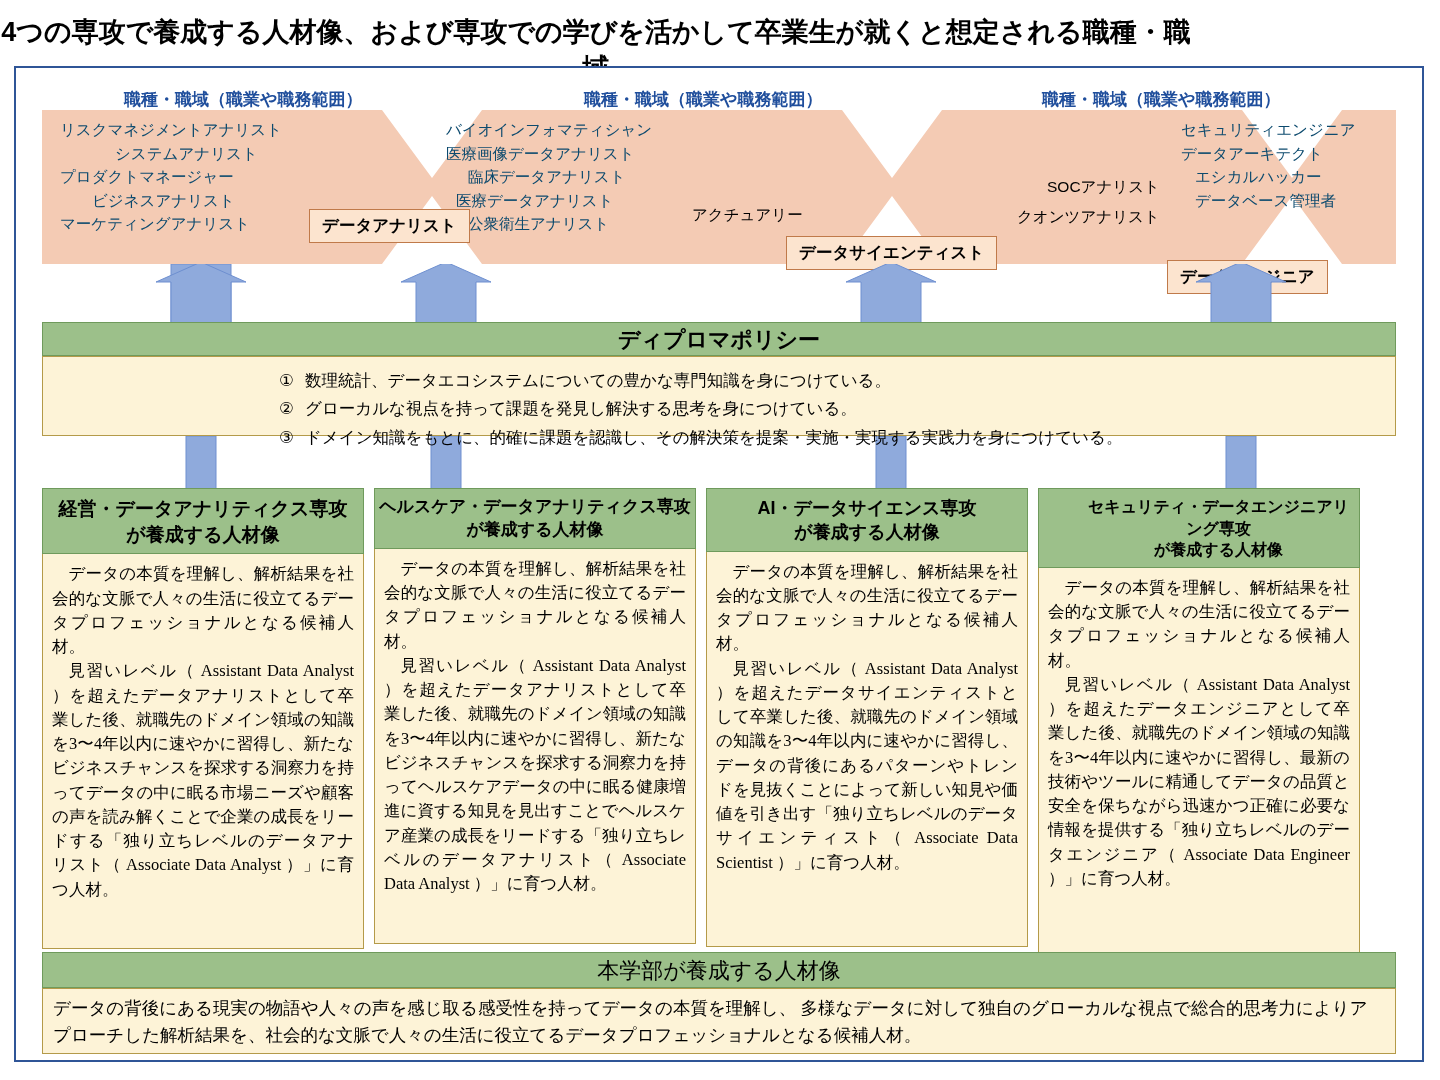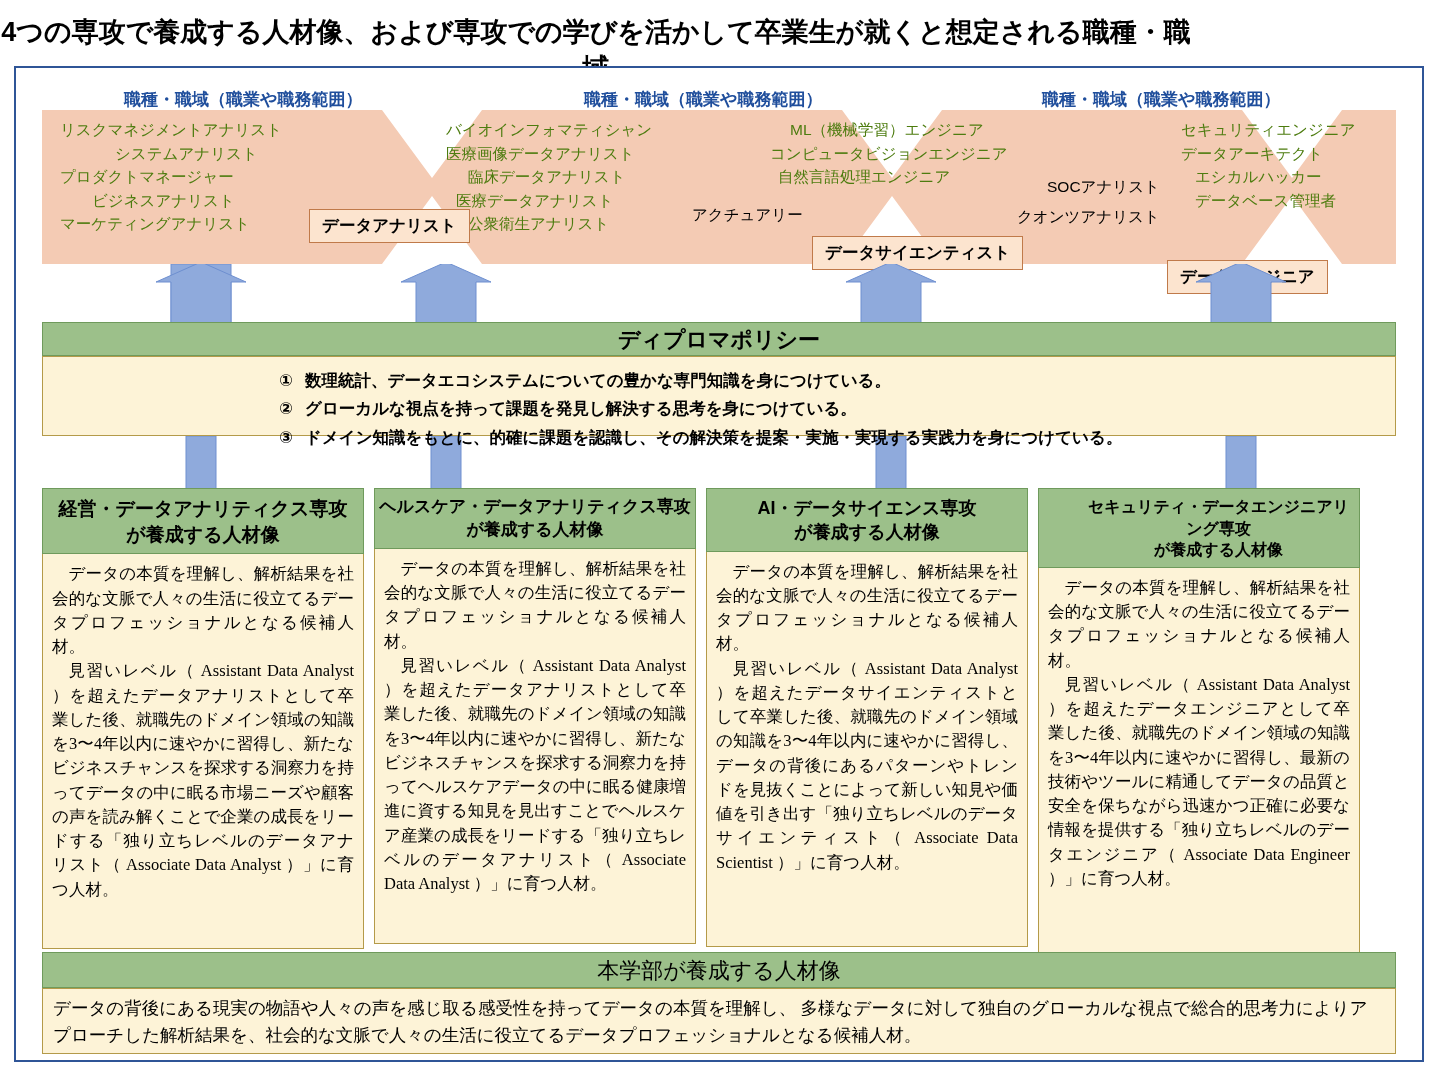--- a/index.html
+++ b/index.html
@@ -25,57 +25,57 @@
   .occ-shape{
     position:absolute;left:0;top:0;width:100%;height:100%;
   }
   .occ-heading{
     position:absolute;color:#1f4e9c;font-size:17px;font-weight:bold;white-space:nowrap;font-family:Liberation Serif, serif;
   }
   .occ-h1{left:82px;top:-4px;}
   .occ-h2{left:542px;top:-4px;}
   .occ-h3{left:1000px;top:-4px;}
   .occ-list{
-    position:absolute;font-size:15.5px;color:#4d7c0f;line-height:1.52;white-space:nowrap;
+    position:absolute;font-size:15.5px;color:#0c4a6e;line-height:1.52;white-space:nowrap;
   }
   .occ-g1{left:18px;top:26px;text-align:left;}
   .occ-g1 div:nth-child(2){padding-left:55px;}
   .occ-g1 div:nth-child(4){padding-left:32px;}
   .occ-g2{left:404px;top:26px;}
   .occ-g3{left:728px;top:26px;}
   .occ-g4{left:1125px;top:26px;}
   .occ-soc{position:absolute;left:1005px;top:85px;font-size:15.5px;white-space:nowrap;}
   .occ-quants{position:absolute;left:975px;top:115px;font-size:15.5px;white-space:nowrap;}
   .occ-act{position:absolute;left:650px;top:113px;font-size:15.5px;white-space:nowrap;}
   .role-box{
     position:absolute;background:#fce4cf;border:1px solid #c07a4a;
     font-size:16.5px;font-weight:bold;color:#000;
     padding:5px 12px;white-space:nowrap;
   }
   .role-1{left:267px;top:117px;}
-  .role-2{left:770px;top:144px;}
+  .role-2{left:744px;top:144px;}
   .role-3{left:1125px;top:132px;margin-top:36px;}
 
   
   .arrow{position:absolute;}
 
   
   .dp-header{
     position:absolute;left:26px;top:254px;width:1354px;height:34px;
     background:#9cc08a;border:1px solid #6f9a5c;
     text-align:center;font-size:22px;font-weight:bold;color:#000;
     line-height:34px;box-sizing:border-box;
   }
   .dp-body{
     position:absolute;left:26px;top:288px;width:1354px;height:80px;
     background:#fdf3d7;border:1px solid #b49a49;box-sizing:border-box;
     padding:9px 0 0 0;
   }
   .dp-item{
-    font-size:16.5px;color:#000;line-height:1.72;padding-left:236px;white-space:nowrap;font-weight:bold;
+    font-size:16.5px;color:#000;line-height:1.72;padding-left:236px;white-space:nowrap;
   }
   .dp-item .num{display:inline-block;width:26px;}
 
   
   .major{
     position:absolute;top:420px;width:322px;
   }
   .major .head{
     background:#9cc08a;border:1px solid #6f9a5c;
     text-align:center;font-weight:bold;color:#000000;
@@ -142,25 +142,20 @@
     </div>
 
     <div class="occ-list occ-g2">
       <div>バイオインフォマティシャン</div>
       <div>医療画像データアナリスト</div>
       <div style="padding-left:22px">臨床データアナリスト</div>
       <div style="padding-left:10px">医療データアナリスト</div>
       <div style="padding-left:22px">公衆衛生アナリスト</div>
     </div>
 
-    <div class="occ-list occ-g3">
-      <div style="padding-left:20px">ML（機械学習）エンジニア</div>
-      <div>コンピュータビジョンエンジニア</div>
-      <div style="padding-left:8px">自然言語処理エンジニア</div>
-    </div>
 
     <div class="occ-list occ-g4">
       <div style="padding-left:14px">セキュリティエンジニア</div>
       <div style="padding-left:14px">データアーキテクト</div>
       <div style="padding-left:28px">エシカルハッカー</div>
       <div style="padding-left:28px">データベース管理者</div>
     </div>
 
     <div class="occ-act">アクチュアリー</div>
     <div class="occ-soc">SOCアナリスト</div>

